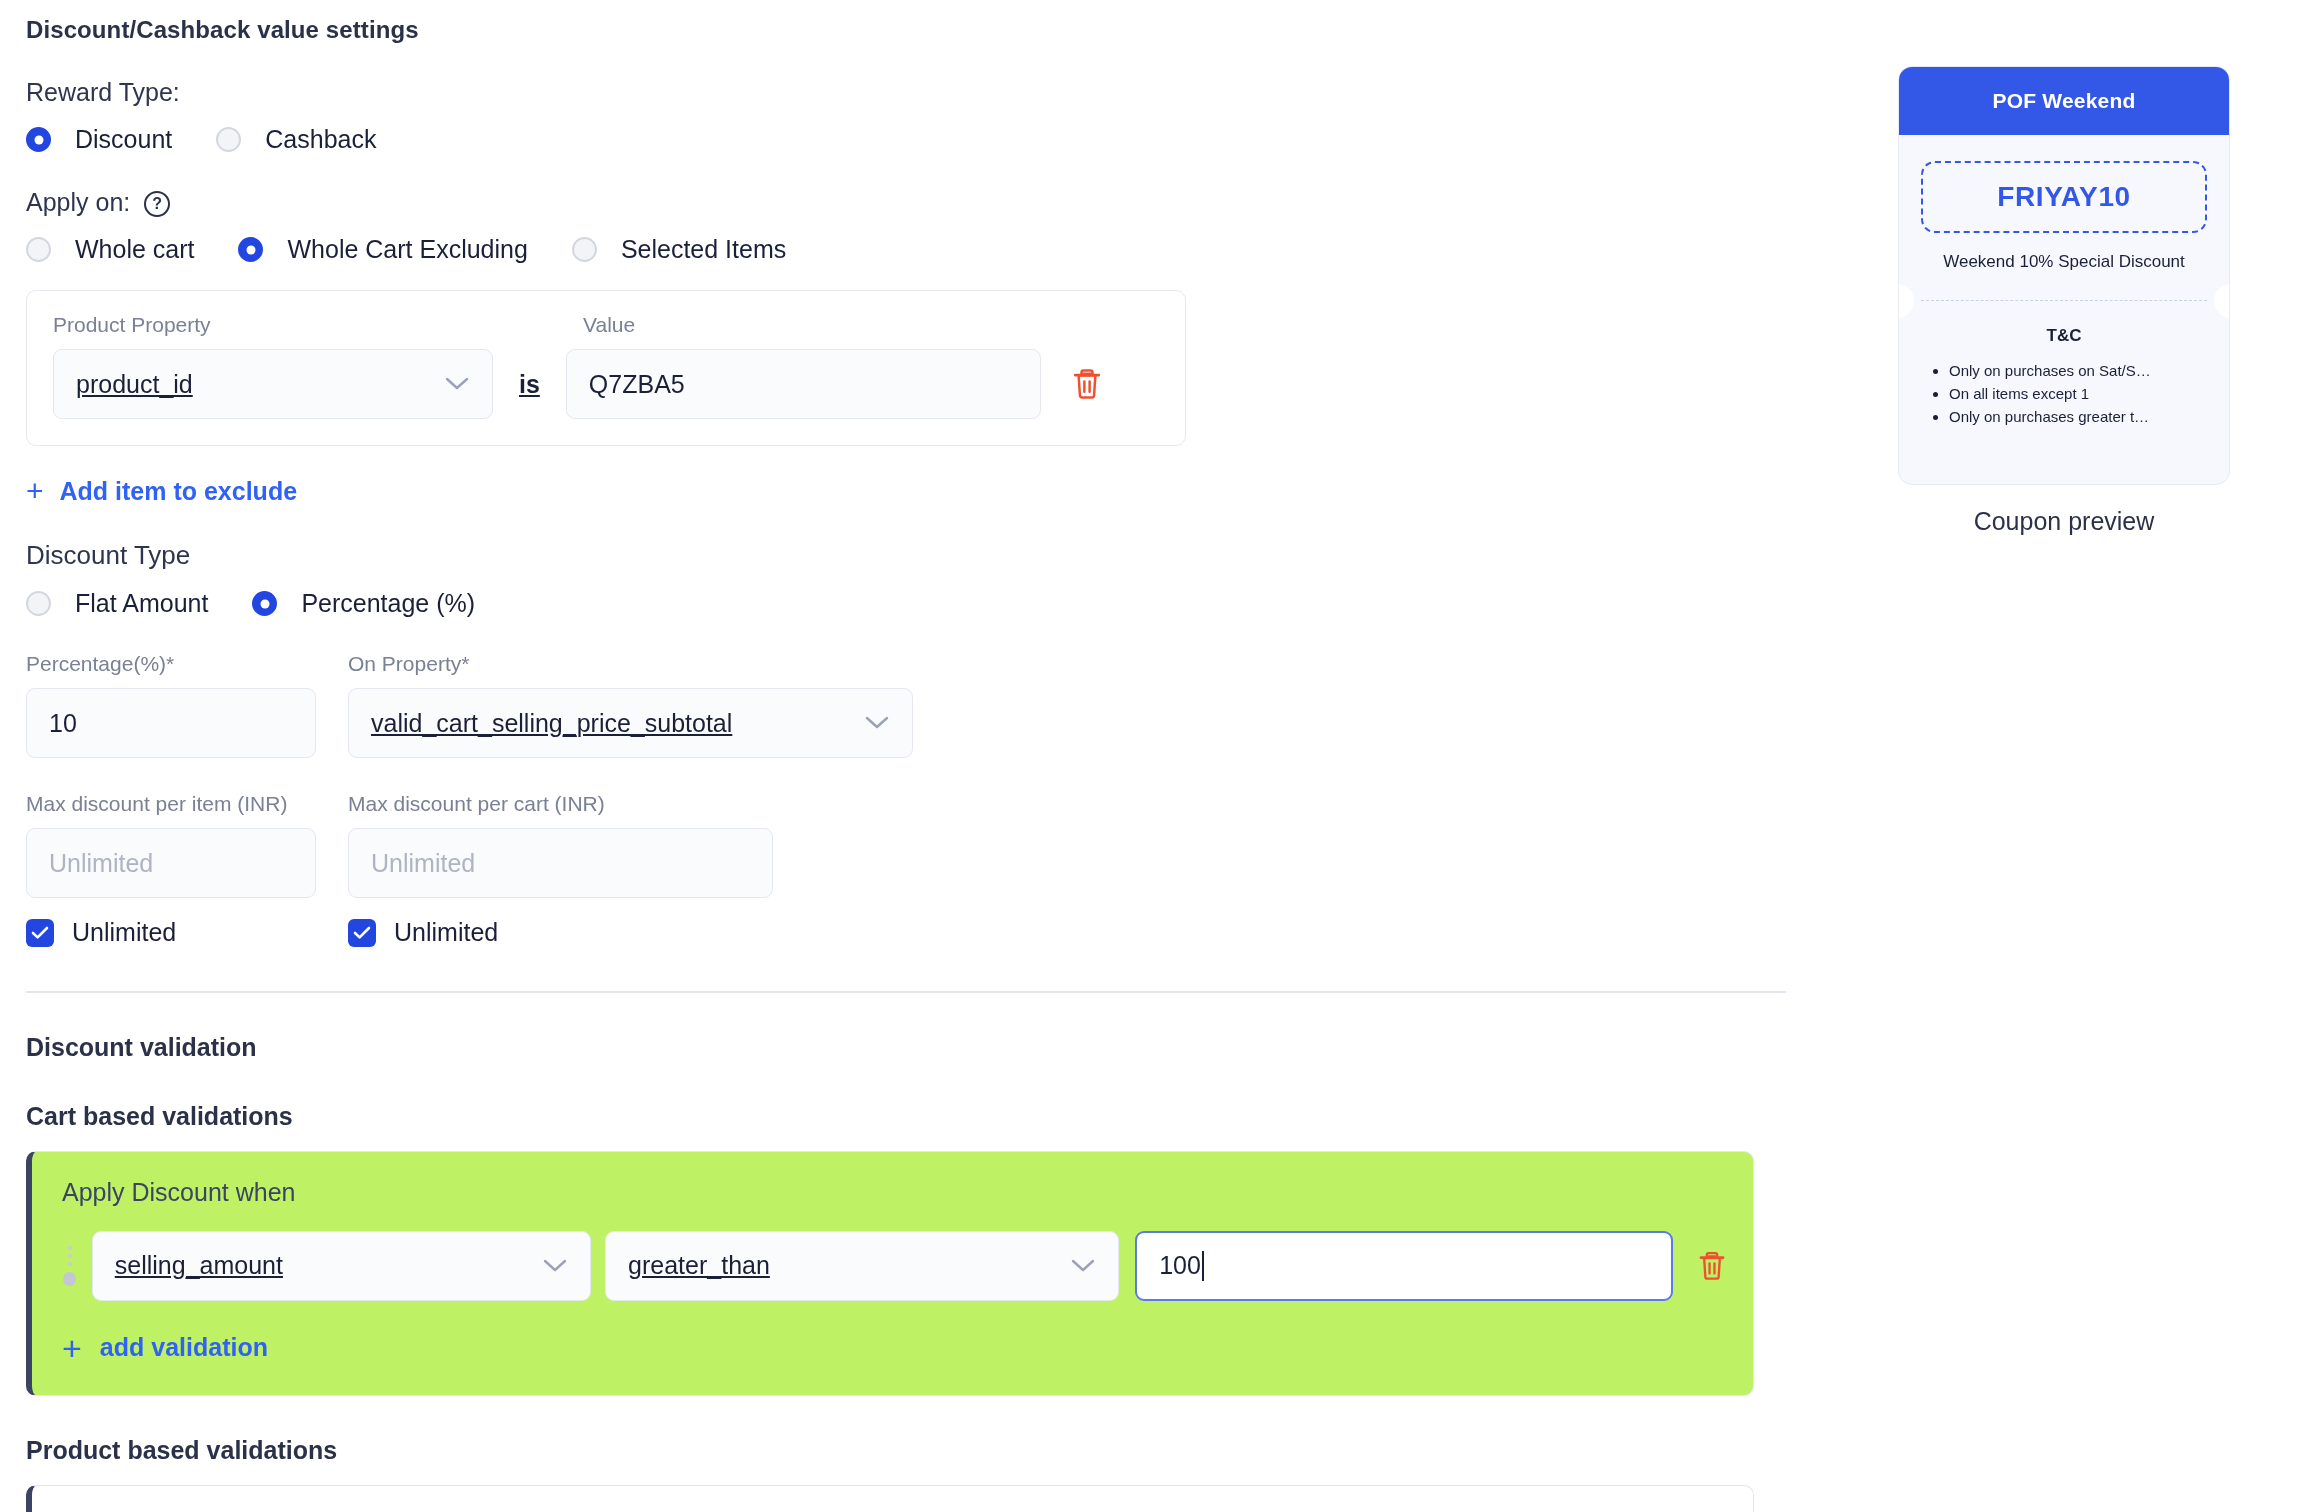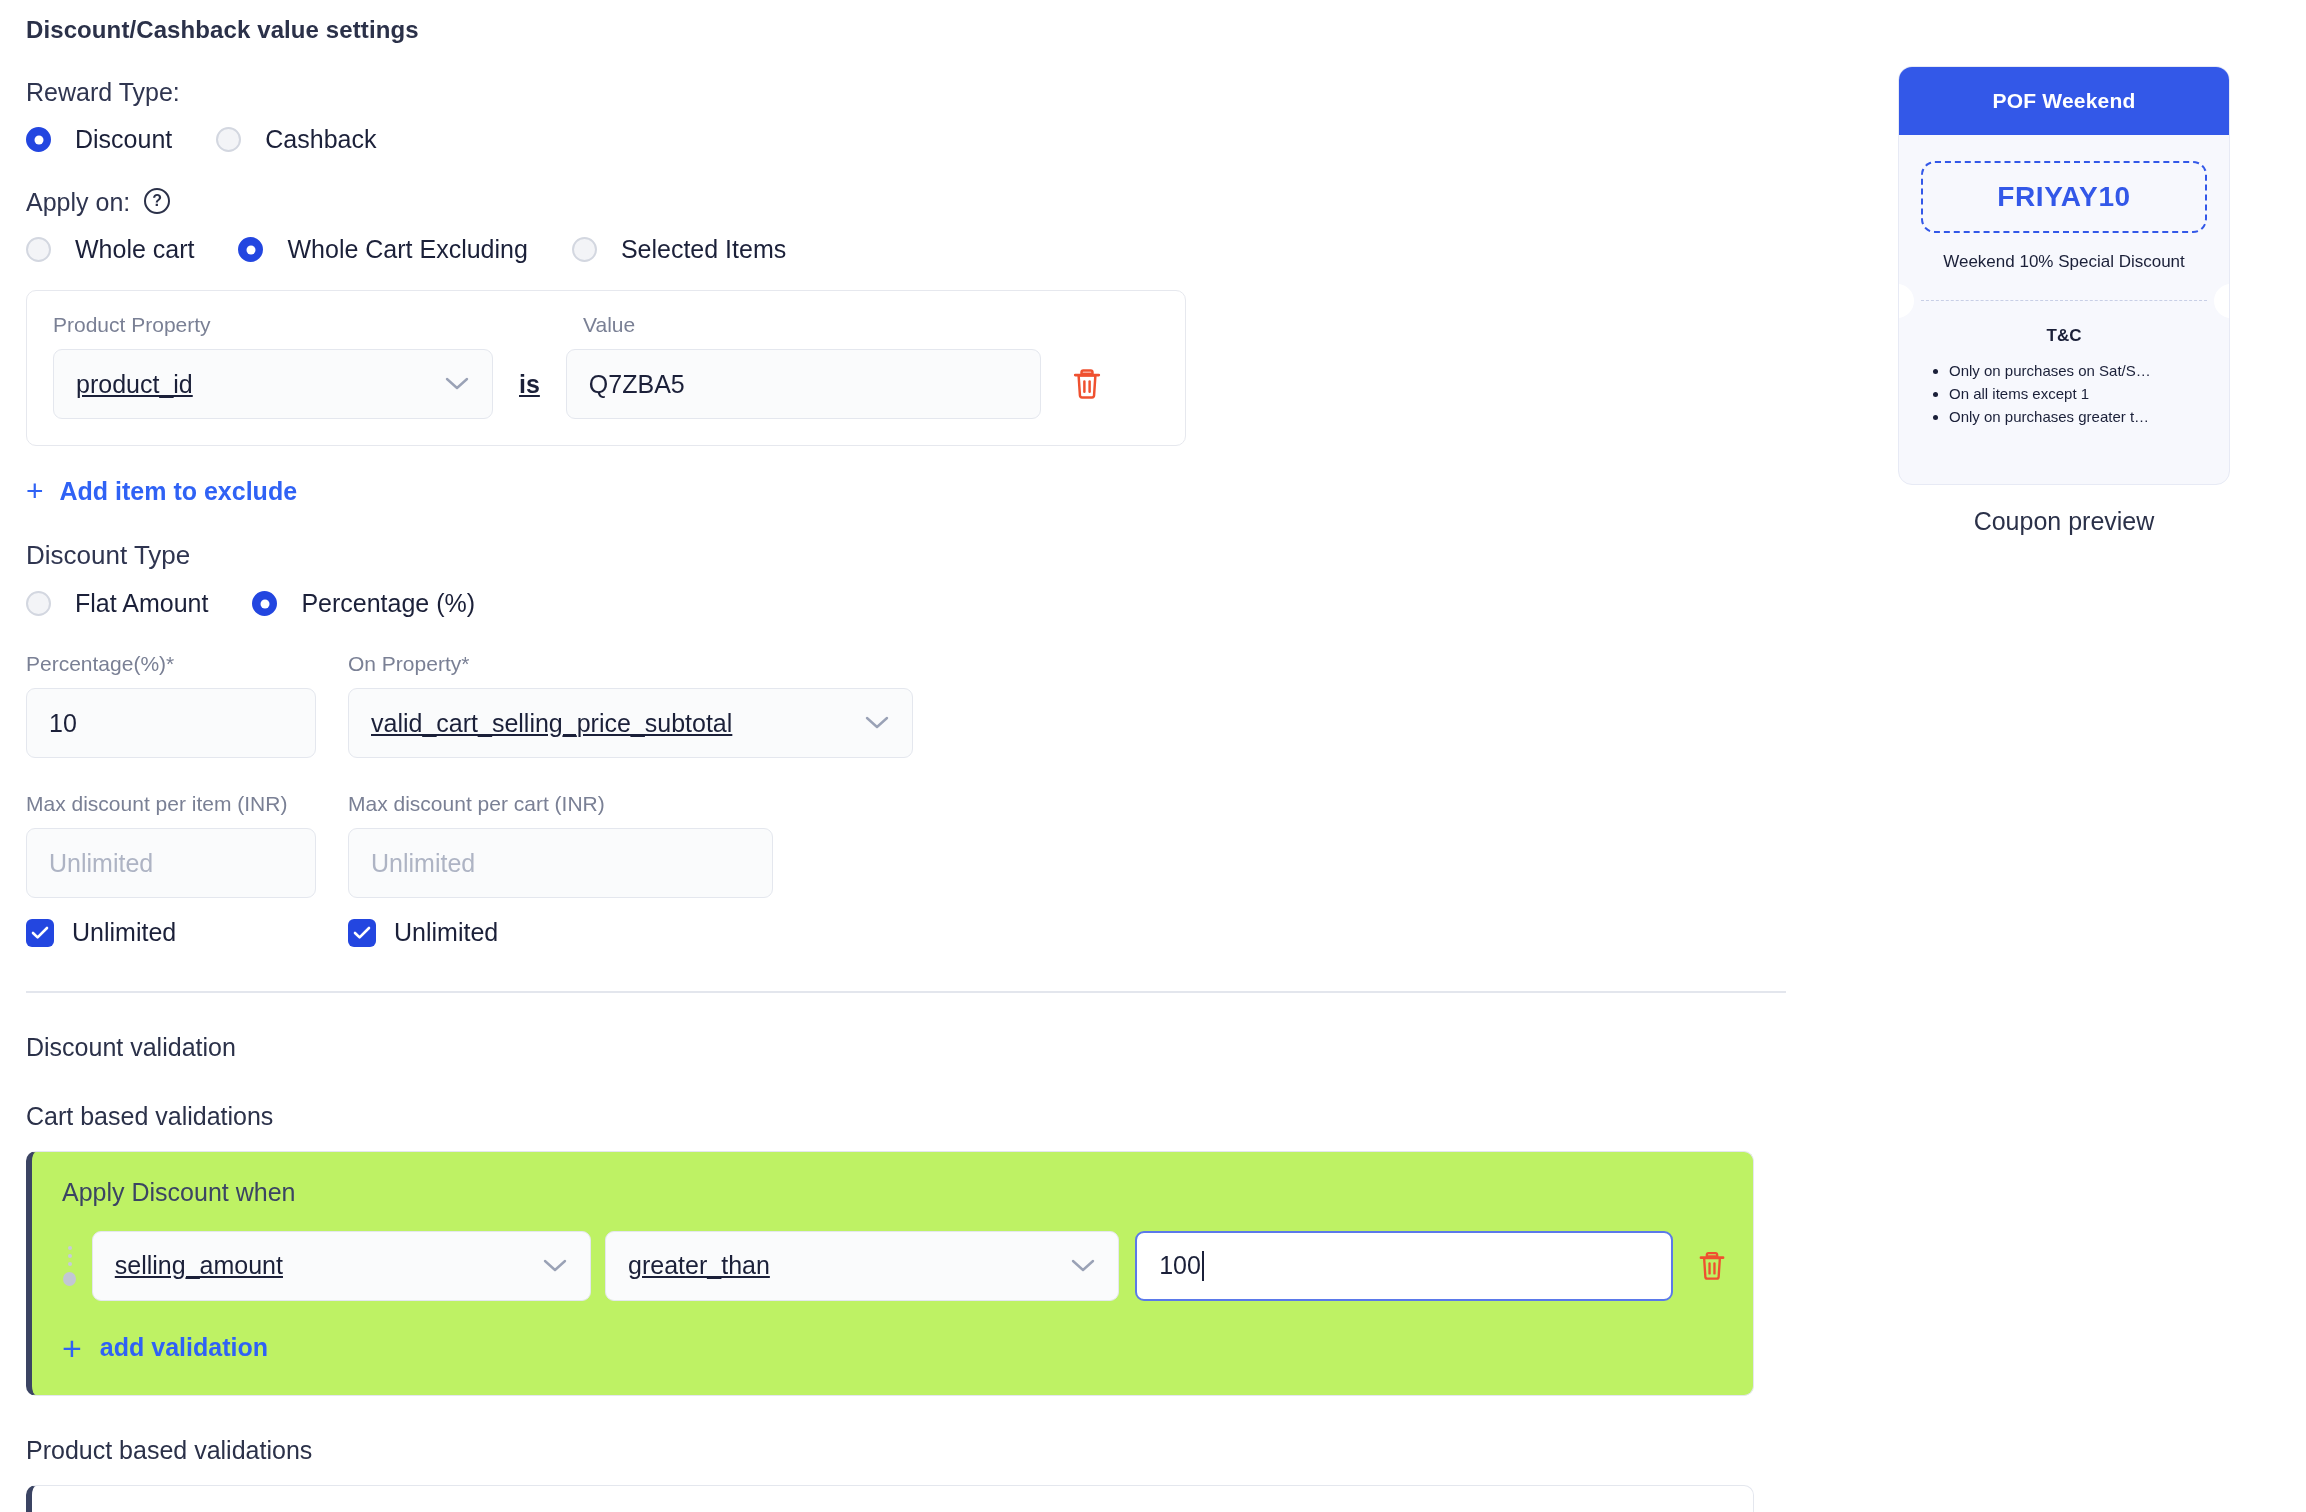--- a/index.html
+++ b/index.html
@@ -26,21 +26,21 @@
     color: #2b3149;
     margin: 16px 0 0 0;
     letter-spacing: .1px;
   }
   .field-label {
     font-size: 25px;
     color: #2f3550;
     margin: 34px 0 0 0;
     font-weight: normal;
   }
-  .label-row { display: flex; align-items: flex-start; gap: 14px; }
+  .label-row { display: flex; align-items: flex-end; gap: 14px; }
 
   .help-icon {
     width: 26px; height: 26px;
     display: inline-flex; align-items: center; justify-content: center;
     border: 2.4px solid #2b3149; border-radius: 50%;
     font-size: 16px; font-weight: bold; color: #2b3149;
     line-height: 1;
   }
 
   
@@ -116,21 +116,21 @@
     align-items: center; justify-content: center; flex: 0 0 auto;
   }
   .cbox svg { display: block; }
   .check-label { font-size: 25px; color: #1b2039; }
 
   .divider {
     margin-top: 44px; width: 1760px; height: 1.5px; background: #e3e6ed;
   }
 
   .big-head {
-    font-size: 25px; font-weight: normal; color: #2b3149; margin-top: 40px;
+    font-size: 25px; font-weight: bold; color: #2b3149; margin-top: 40px;
   }
 
   
   .val-card {
     margin-top: 20px; width: 1728px;
     border: 1.5px solid #e4e7ee;
     border-left: 6px solid #3b4463;
     border-radius: 10px;
     background: #bef264;
     padding: 26px 26px 30px 30px;

